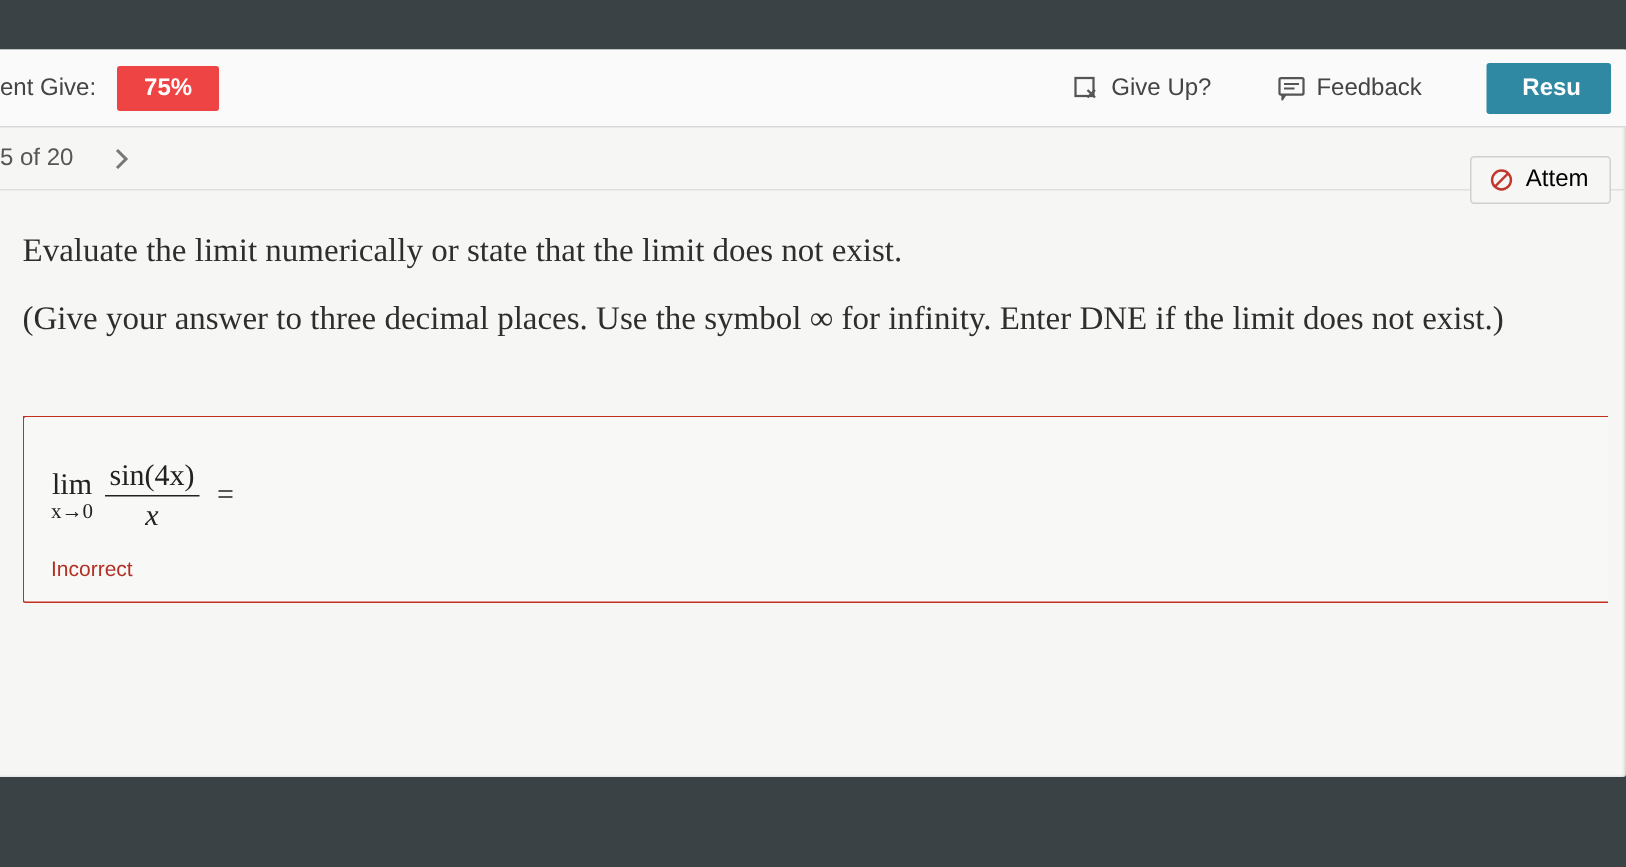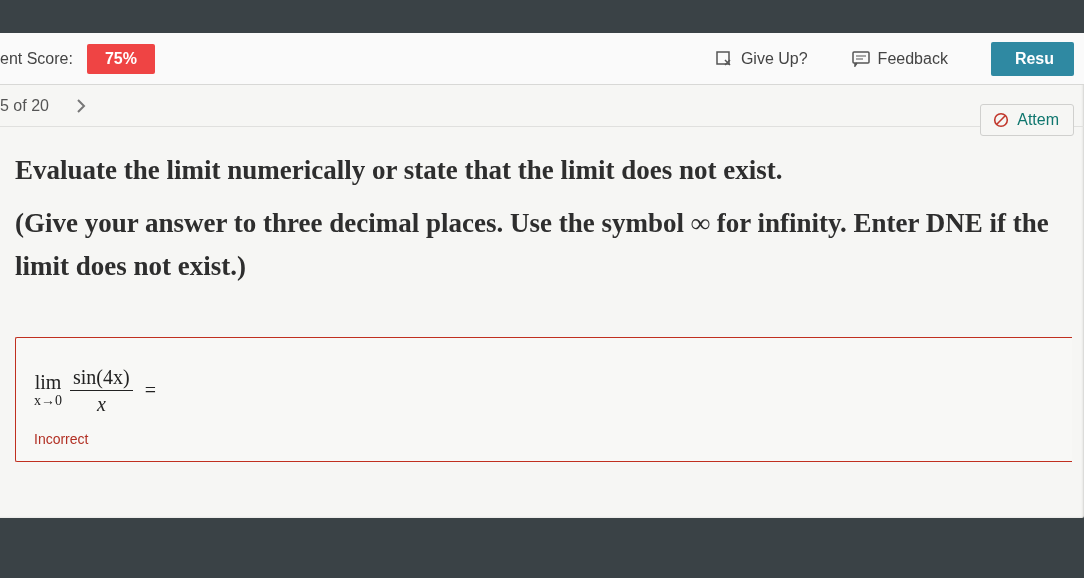--- a/index.html
+++ b/index.html
@@ -83,35 +83,34 @@
     padding: 4px 8px;
   }
   .attempt-btn {
     display: flex;
     align-items: center;
     gap: 8px;
     border: 1px solid #d0d0ce;
     border-radius: 3px;
     padding: 6px 14px 6px 12px;
     font-size: 16px;
-    color: #0f766e;
+    color: #000000;
     background: #f6f6f4;
     cursor: pointer;
     margin-top: 28px;
   }
   .content {
     padding: 22px 12px 20px 75px;
     font-family: Georgia, "Times New Roman", serif;
     color: #2e2e2e;
   }
   .prompt-line {
-    font-size: 27px;
+    font-size: 22px;
     line-height: 1.6;
     margin-bottom: 10px;
-    font-weight: bold;
   }
   .answer-box {
     margin-top: 48px;
     border: 1.5px solid #c02f1f;
     border-right: none;
     border-radius: 2px 0 0 2px;
     padding: 28px 18px 14px 18px;
     background: #f8f8f6;
   }
   .eq-row {
@@ -162,21 +161,21 @@
     color: #b23024;
   }
   svg { display: block; }
 </style>
 </head>
 <body>
 
 <div class="page-frame">
 
   <div class="topbar">
-    <span class="score-label">ent Score:</span>
+    <span class="score-label">ent Give:</span>
     <span class="score-badge">75%</span>
     <span class="spacer"></span>
 
 
     <button class="top-btn">
       <span class="ic">
         <svg width="18" height="18" viewBox="0 0 18 18">
             <rect x="2" y="2" width="12" height="12" fill="none" stroke="#555" stroke-width="1.5"></rect>
             <path d="M10 10l5 5M15 10l-5 5" stroke="#555" stroke-width="1.5"></path>
           </svg>

